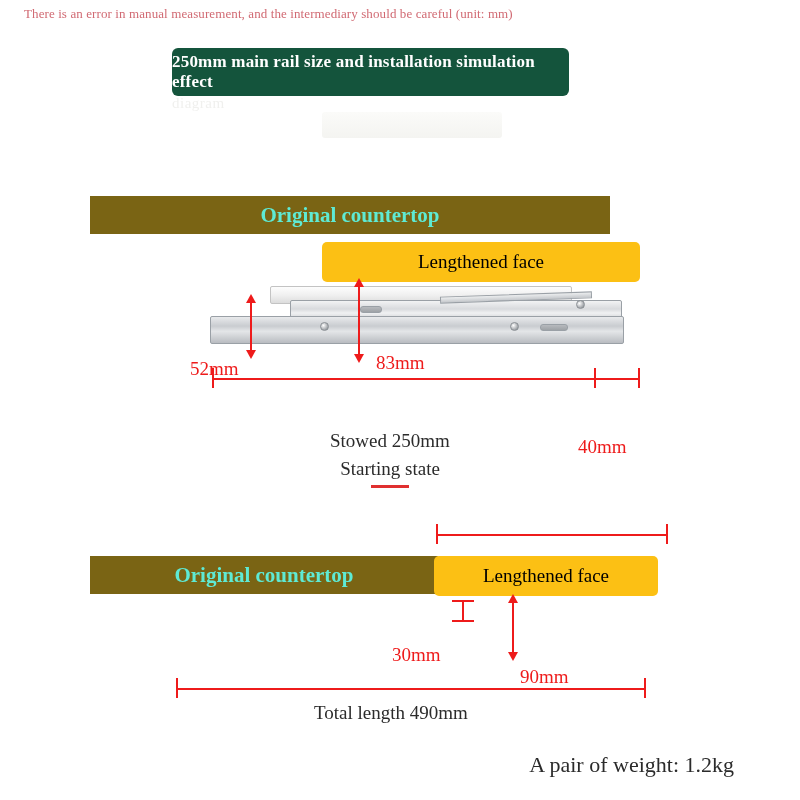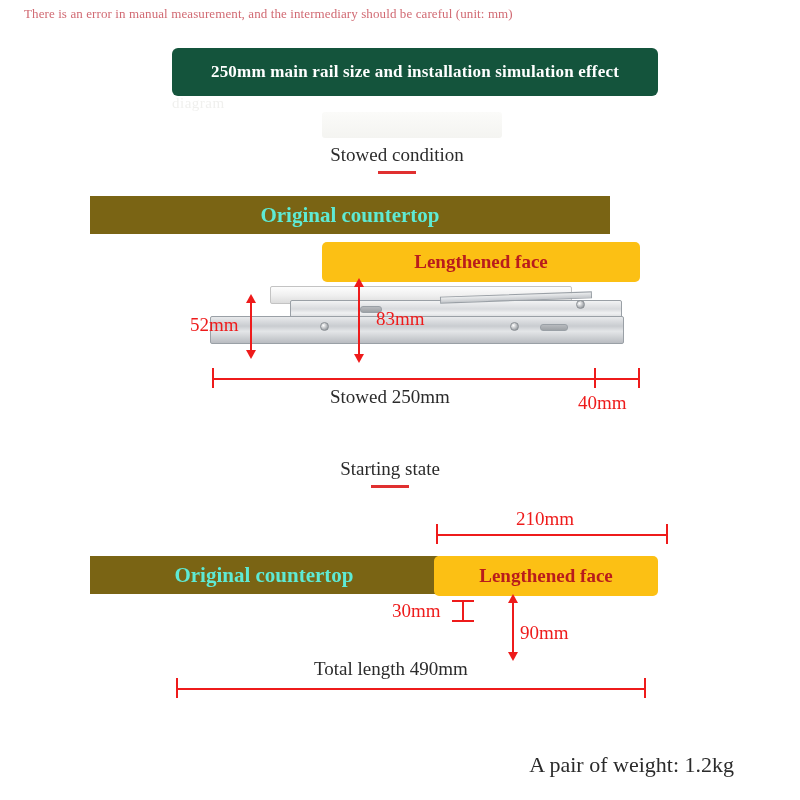--- a/index.html
+++ b/index.html
@@ -29,21 +29,21 @@
     color: #d16a73;
     letter-spacing: 0.1px;
     white-space: nowrap;
   }
 
   
   .banner {
     position: absolute;
     left: 172px;
     top: 48px;
-    width: 486px;
+    width: 397px;
     height: 48px;
     background: #14543c;
     border-radius: 6px;
     display: flex;
     align-items: center;
     justify-content: center;
   }
   .banner-text {
     color: #ffffff;
     font-size: 17px;
@@ -101,23 +101,22 @@
   
   .face {
     position: absolute;
     background: #fcc014;
     border-radius: 5px;
     display: flex;
     align-items: center;
     justify-content: center;
   }
   .face .face-label {
-    color: #b91c1c;
+    color: #000000;
     font-size: 19px;
-    font-weight: bold;
   }
 
   
   .rail-art { position: absolute; }
 
   .rail-body {
     position: absolute;
     background: linear-gradient(180deg,#e9eaec 0%, #c9ccd0 35%, #e4e6e8 55%, #b9bcc1 100%);
     border: 1px solid #9aa0a6;
     border-radius: 2px;
@@ -185,20 +184,21 @@
   .arrow-d {
     border-left: 5px solid transparent;
     border-right: 5px solid transparent;
     border-top: 9px solid #ee1b1b;
   }
   .mlabel {
     position: absolute;
     color: #ee1b1b;
     font-size: 19px;
     white-space: nowrap;
+    margin-top: 44px;
   }
   .mlabel.dark { color: #2b2b2b; }
 
   .footer-weight {
     position: absolute;
     right: 66px;
     top: 752px;
     font-size: 22px;
     color: #2b2b2b;
   }
@@ -210,24 +210,20 @@
 
   <div class="disclaimer">There is an error in manual measurement, and the intermediary should be careful (unit: mm)</div>
 
   <div class="ghost">diagram</div>
   <div class="ghost2"></div>
 
   <div class="banner">
     <span class="banner-text">250mm main rail size and installation simulation effect</span>
   </div>
 
-  <div class="heading" style="left:290px; top:144px; width:214px;">
-    <span>Stowed condition</span>
-    <span class="hline"></span>
-  </div>
 
   <div class="countertop" style="left:90px; top:196px; width:520px; height:38px;">
     <span class="ct-label">Original countertop</span>
   </div>
 
   <div class="face" style="left:322px; top:242px; width:318px; height:40px;">
     <span class="face-label">Lengthened face</span>
   </div>
 
   <div class="rail-art" style="left:210px; top:286px; width:420px; height:70px;">

